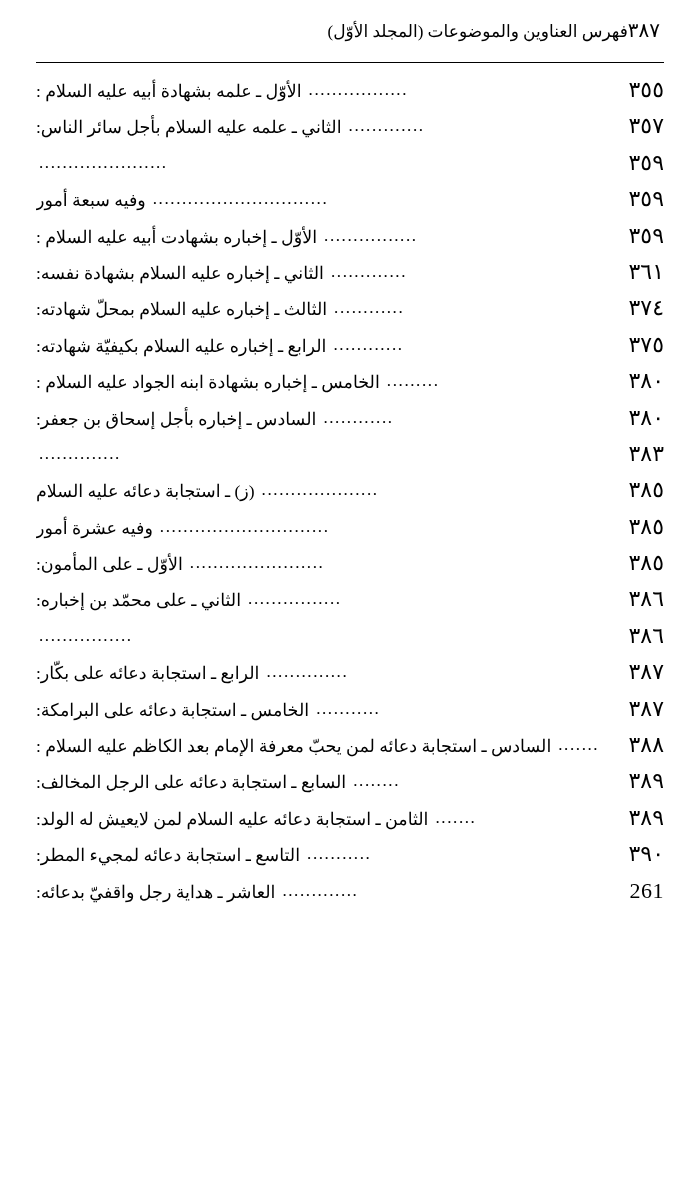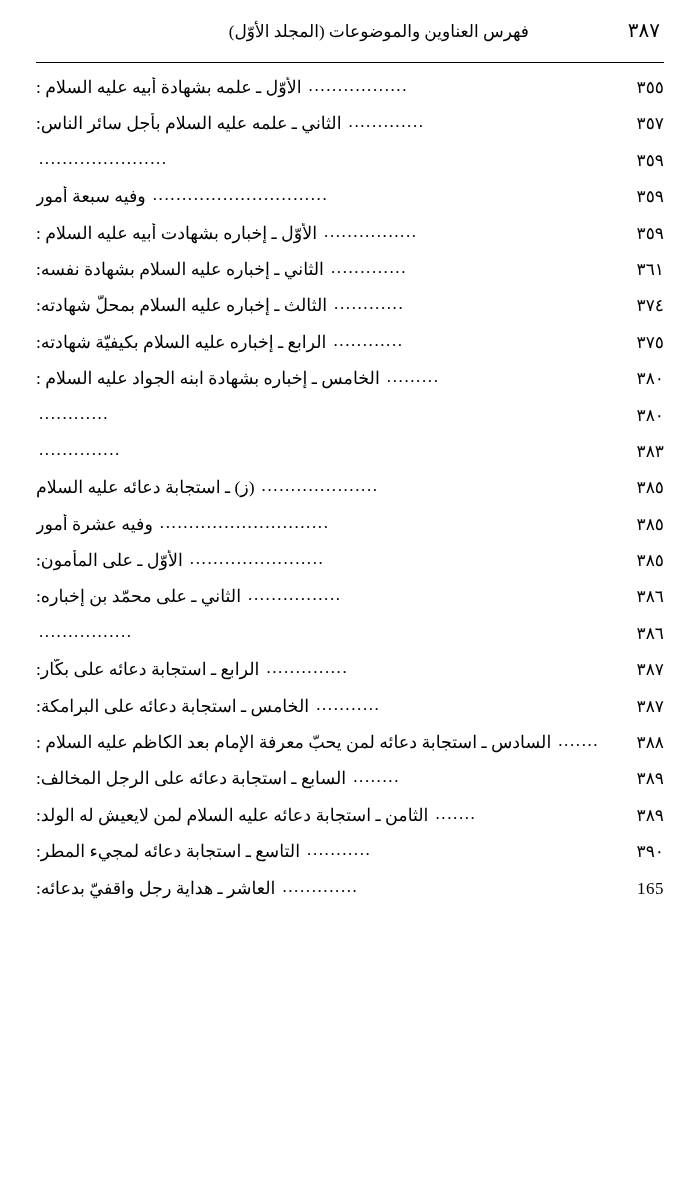--- a/index.html
+++ b/index.html
@@ -33,21 +33,21 @@
   }
   .page-number {
     font-size: 20px;
     letter-spacing: 0.5px;
     white-space: nowrap;
     direction: rtl;
   }
   .header-title {
     font-size: 17px;
     white-space: nowrap;
-    text-align: center;
+    text-align: right;
     flex: 1;
     padding-left: 50px;
   }
   .header-spacer {
     width: 40px;
   }
   .rule {
     border: 0;
     border-top: 1.1px solid #000;
     margin: 4px 0 0 0;
@@ -63,21 +63,21 @@
     flex-direction: row;
     align-items: baseline;
     width: 100%;
     height: 36.4px;
     font-size: 17px;
     white-space: nowrap;
     overflow: hidden;
   }
   .toc-num {
     flex: 0 0 auto;
-    font-size: 17px;
+    font-size: 22px;
     letter-spacing: 0.5px;
     padding-left: 6px;
     direction: rtl;
     min-width: 42px;
     text-align: right;
   }
   .toc-dots {
     flex: 1 1 auto;
     overflow: hidden;
     white-space: nowrap;
@@ -152,20 +152,21 @@
         <span class="toc-text">الرابع ـ إخباره عليه السلام بكيفيّة شهادته:</span>
       </div>
       <div class="toc-row">
         <span class="toc-num">٣٨٠</span>
         <span class="toc-dots">.........</span>
         <span class="toc-text">الخامس ـ إخباره بشهادة ابنه الجواد عليه السلام :</span>
       </div>
       <div class="toc-row">
         <span class="toc-num">٣٨٠</span>
         <span class="toc-dots">............</span>
+        <span class="toc-text">السادس ـ إخباره بأجل إسحاق بن جعفر:</span>
       </div>
       <div class="toc-row">
         <span class="toc-num">٣٨٣</span>
         <span class="toc-dots">..............</span>
       </div>
       <div class="toc-row">
         <span class="toc-num">٣٨٥</span>
         <span class="toc-dots">....................</span>
         <span class="toc-text">(ز) ـ استجابة دعائه عليه السلام</span>
       </div>
@@ -212,19 +213,19 @@
         <span class="toc-num">٣٨٩</span>
         <span class="toc-dots">.......</span>
         <span class="toc-text">الثامن ـ استجابة دعائه عليه السلام لمن لايعيش له الولد:</span>
       </div>
       <div class="toc-row">
         <span class="toc-num">٣٩٠</span>
         <span class="toc-dots">...........</span>
         <span class="toc-text">التاسع ـ استجابة دعائه لمجيء المطر:</span>
       </div>
       <div class="toc-row">
-        <span class="toc-num">165</span>
+        <span class="toc-num">261</span>
         <span class="toc-dots">.............</span>
         <span class="toc-text">العاشر ـ هداية رجل واقفيّ بدعائه:</span>
       </div>
     </div>
 
 </div>
 
 </body></html>

